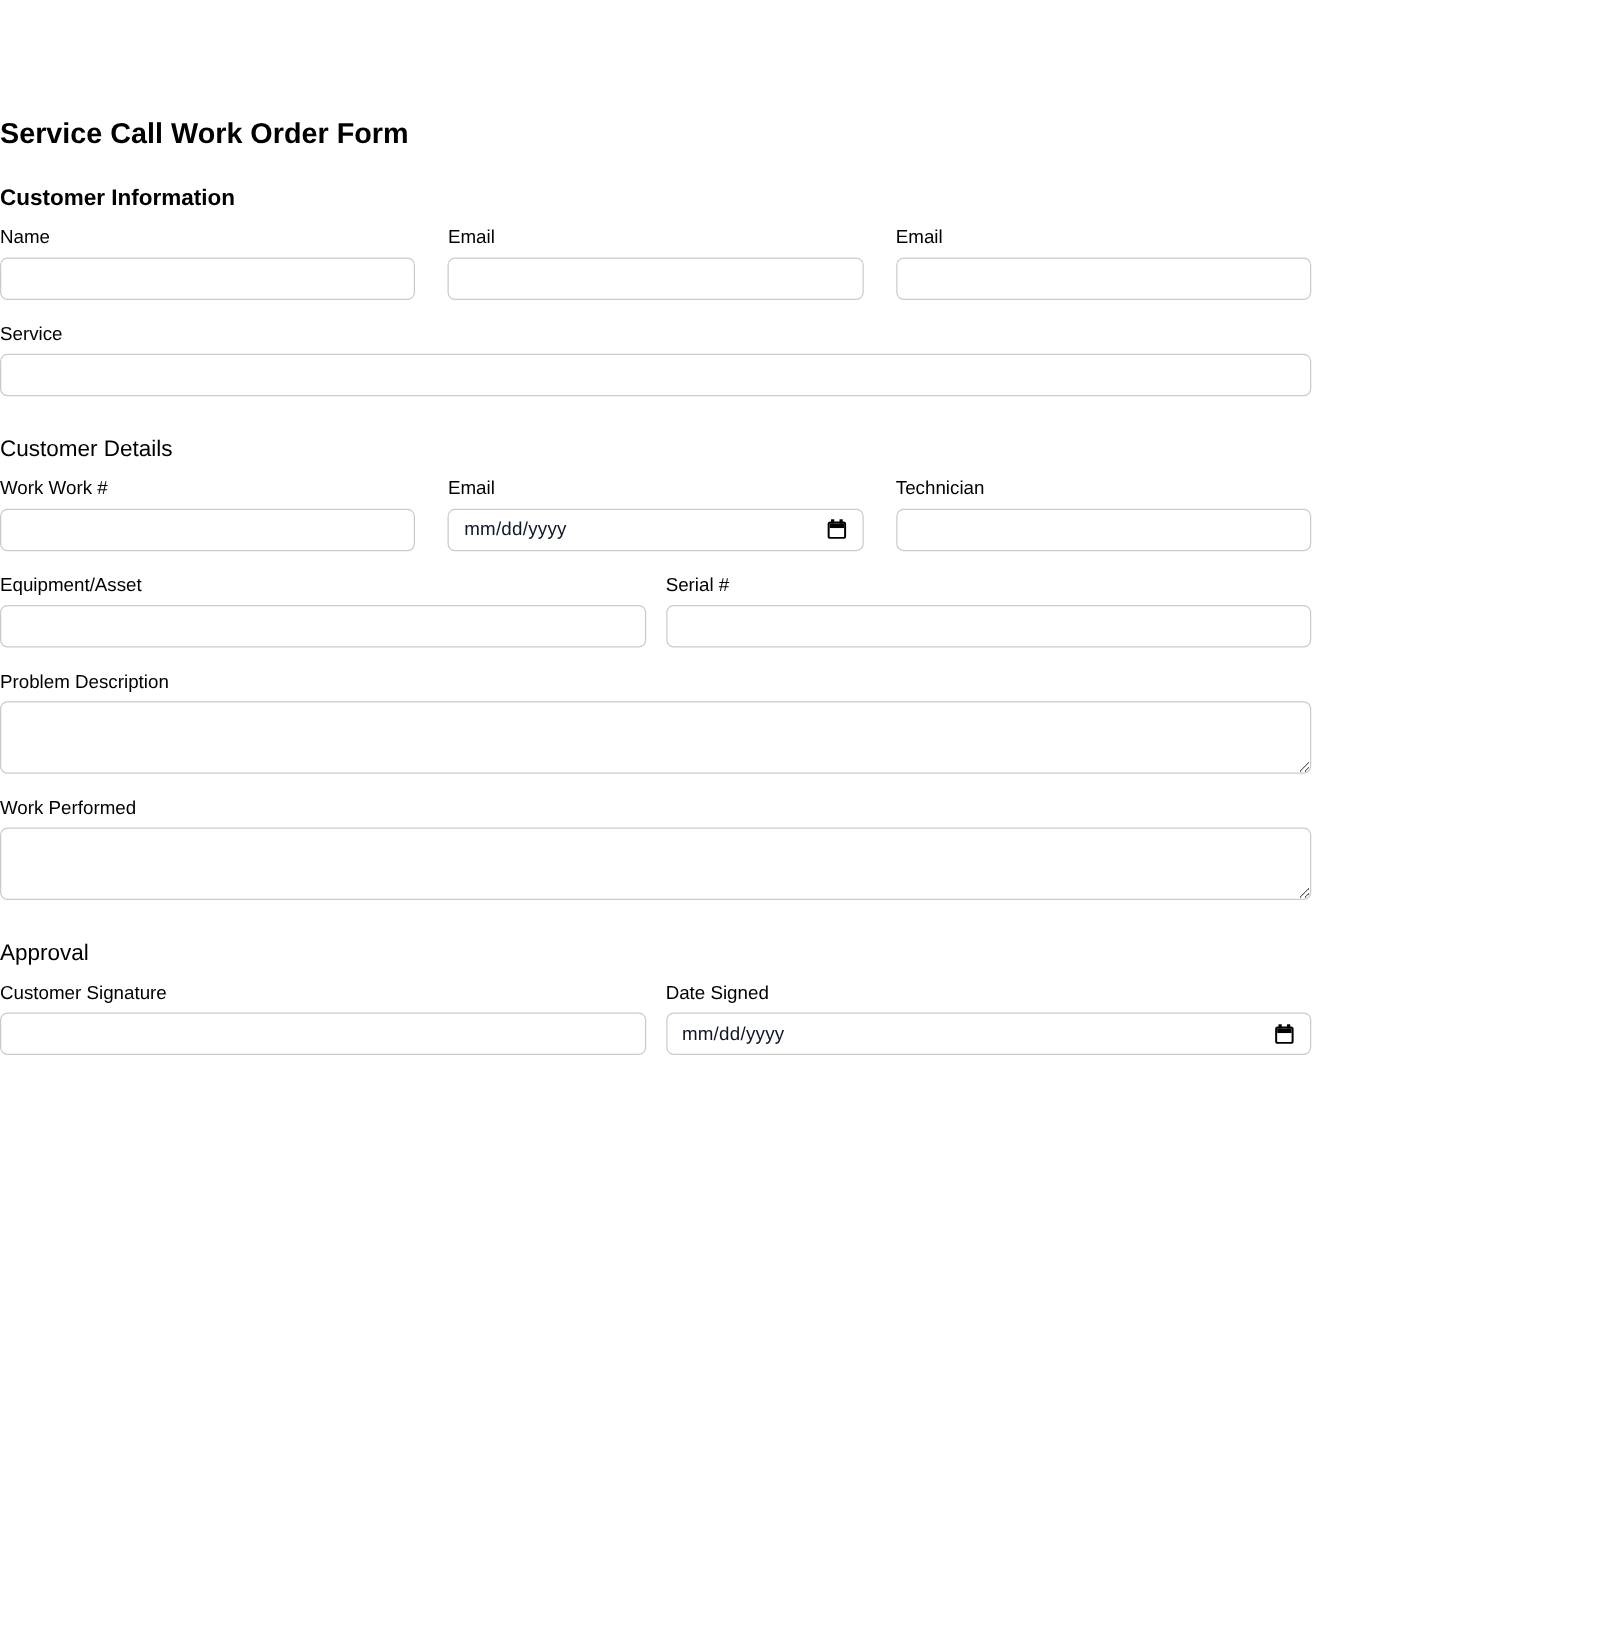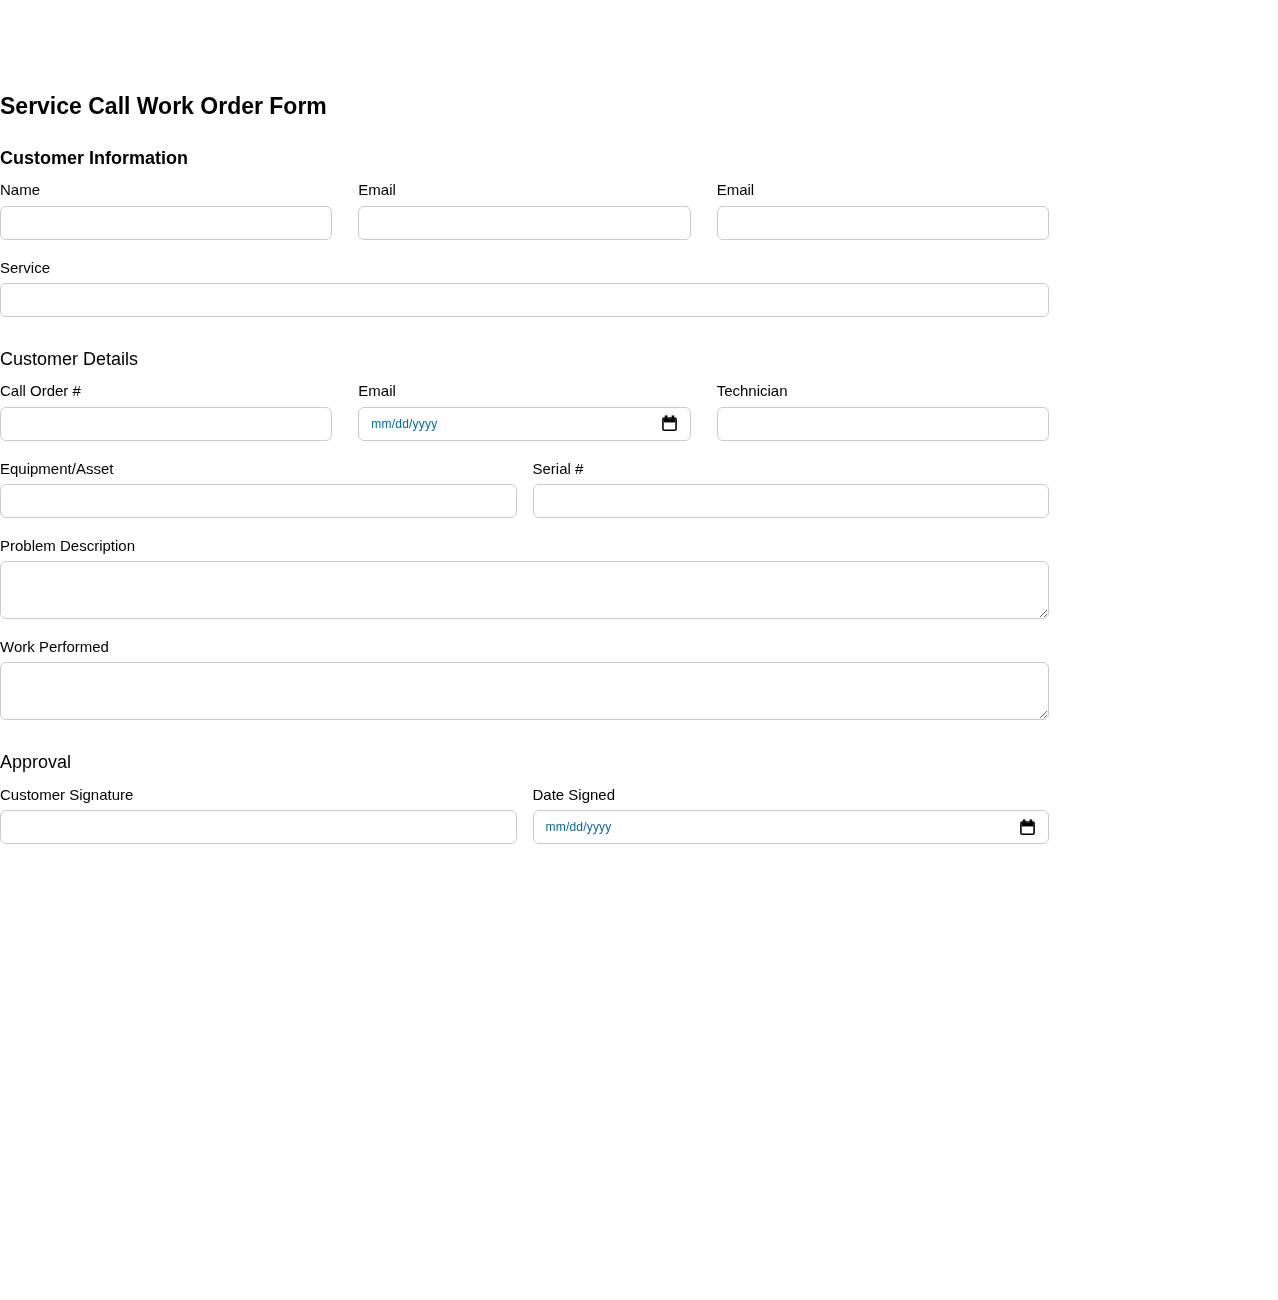--- a/index.html
+++ b/index.html
@@ -70,22 +70,22 @@
     resize: both;
     line-height: 1.3;
   }
   .datebox {
     display: flex;
     align-items: center;
     justify-content: space-between;
     cursor: default;
   }
   .datebox .date-text {
-    font-size: 12px;
-    color: #0369a1;
+    font-size: 15px;
+    color: #0f172a;
     letter-spacing: 0.2px;
     white-space: nowrap;
   }
   .cal-icon {
     display: inline-flex;
     flex: 0 0 auto;
     margin-left: 8px;
     cursor: pointer;
   }
 </style>
@@ -118,21 +118,21 @@
       <div class="field">
         <label>Service</label>
         <input type="text" class="textbox" value="" style="">
       </div>
     </div>
 
     <h2 class="section-heading">Customer Details</h2>
 
     <div class="row cols-3">
       <div class="field">
-        <label>Call Order #</label>
+        <label>Work Work #</label>
         <input type="text" class="textbox" value="" style="">
       </div>
       <div class="field">
         <label>Email</label>
         <div class="textbox datebox">
           <span class="date-text">mm/dd/yyyy</span>
           <span class="cal-icon">
             <svg width="17" height="17" viewBox="0 0 16 16" aria-hidden="true">
               <rect x="3.6" y="0.4" width="2.4" height="3.2" fill="#000"></rect>
               <rect x="10" y="0.4" width="2.4" height="3.2" fill="#000"></rect>

